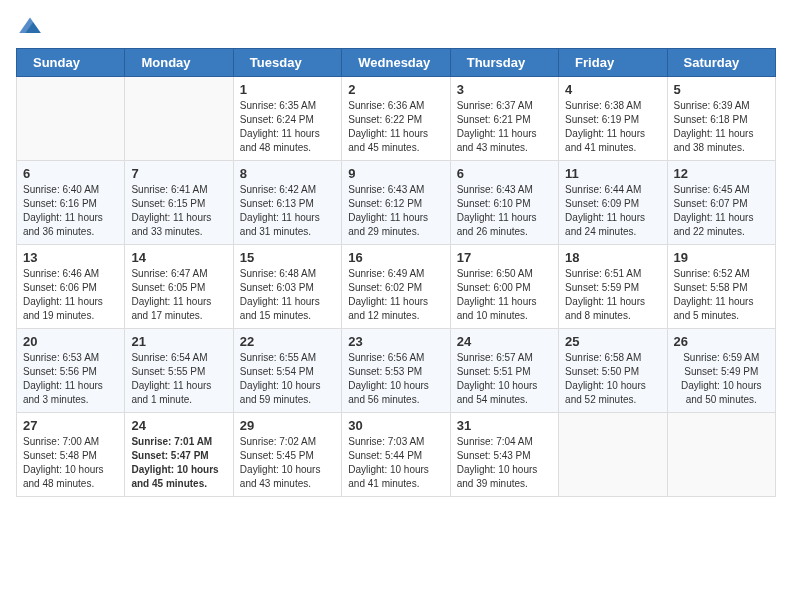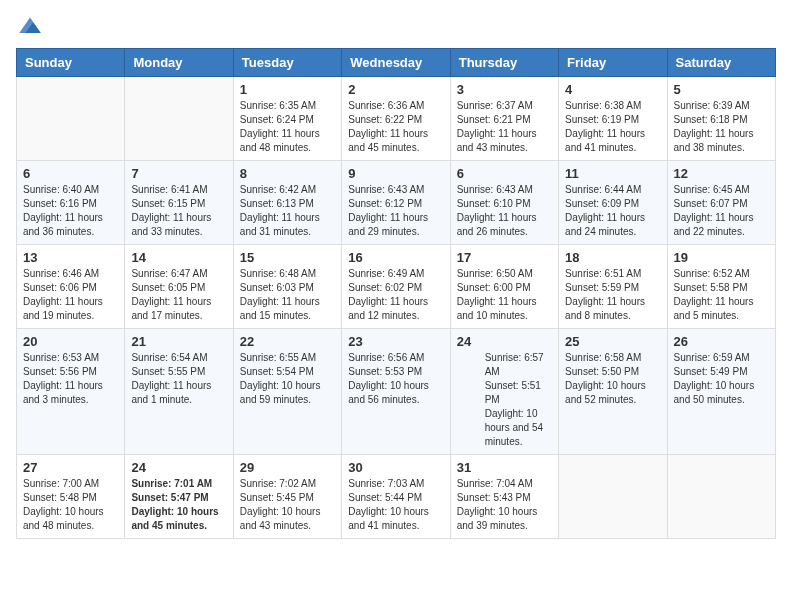--- a/index.html
+++ b/index.html
@@ -50,21 +50,21 @@
     }
     .calendar-table {
       width: 100%;
       border-collapse: collapse;
       border: 1px solid #ccc;
     }
     .calendar-table th {
       background-color: #3a7abf;
       color: #fff;
       text-align: left;
-      padding: 6px 8px;
+      padding: 6px 16px;
       font-size: 13px;
       font-weight: bold;
       border: 1px solid #2a5f9e;
     }
     .calendar-table td {
       vertical-align: top;
       padding: 5px 6px;
       border: 1px solid #ddd;
       font-size: 11px;
       color: #333;
@@ -264,33 +264,33 @@
 Daylight: 10 hours and 59 minutes.</div>
         </td>
         <td>
           <span class="day-number">23</span>
           <div class="day-info" style="white-space: pre-line;">Sunrise: 6:56 AM
 Sunset: 5:53 PM
 Daylight: 10 hours and 56 minutes.</div>
         </td>
         <td>
           <span class="day-number">24</span>
-          <div class="day-info" style="white-space: pre-line; margin-left: 28px;">Sunrise: 6:57 AM
+          <div class="day-info" style="white-space: pre-line;">Sunrise: 6:57 AM
 Sunset: 5:51 PM
 Daylight: 10 hours and 54 minutes.</div>
         </td>
         <td>
           <span class="day-number">25</span>
           <div class="day-info" style="white-space: pre-line;">Sunrise: 6:58 AM
 Sunset: 5:50 PM
 Daylight: 10 hours and 52 minutes.</div>
         </td>
         <td>
           <span class="day-number">26</span>
-          <div class="day-info" style="white-space: pre-line;">Sunrise: 6:59 AM
+          <div class="day-info" style="white-space: pre-line; text-align: center;">Sunrise: 6:59 AM
 Sunset: 5:49 PM
 Daylight: 10 hours and 50 minutes.</div>
         </td>
       </tr>
       <tr>
         <td>
           <span class="day-number">27</span>
           <div class="day-info" style="white-space: pre-line;">Sunrise: 7:00 AM
 Sunset: 5:48 PM
 Daylight: 10 hours and 48 minutes.</div>

